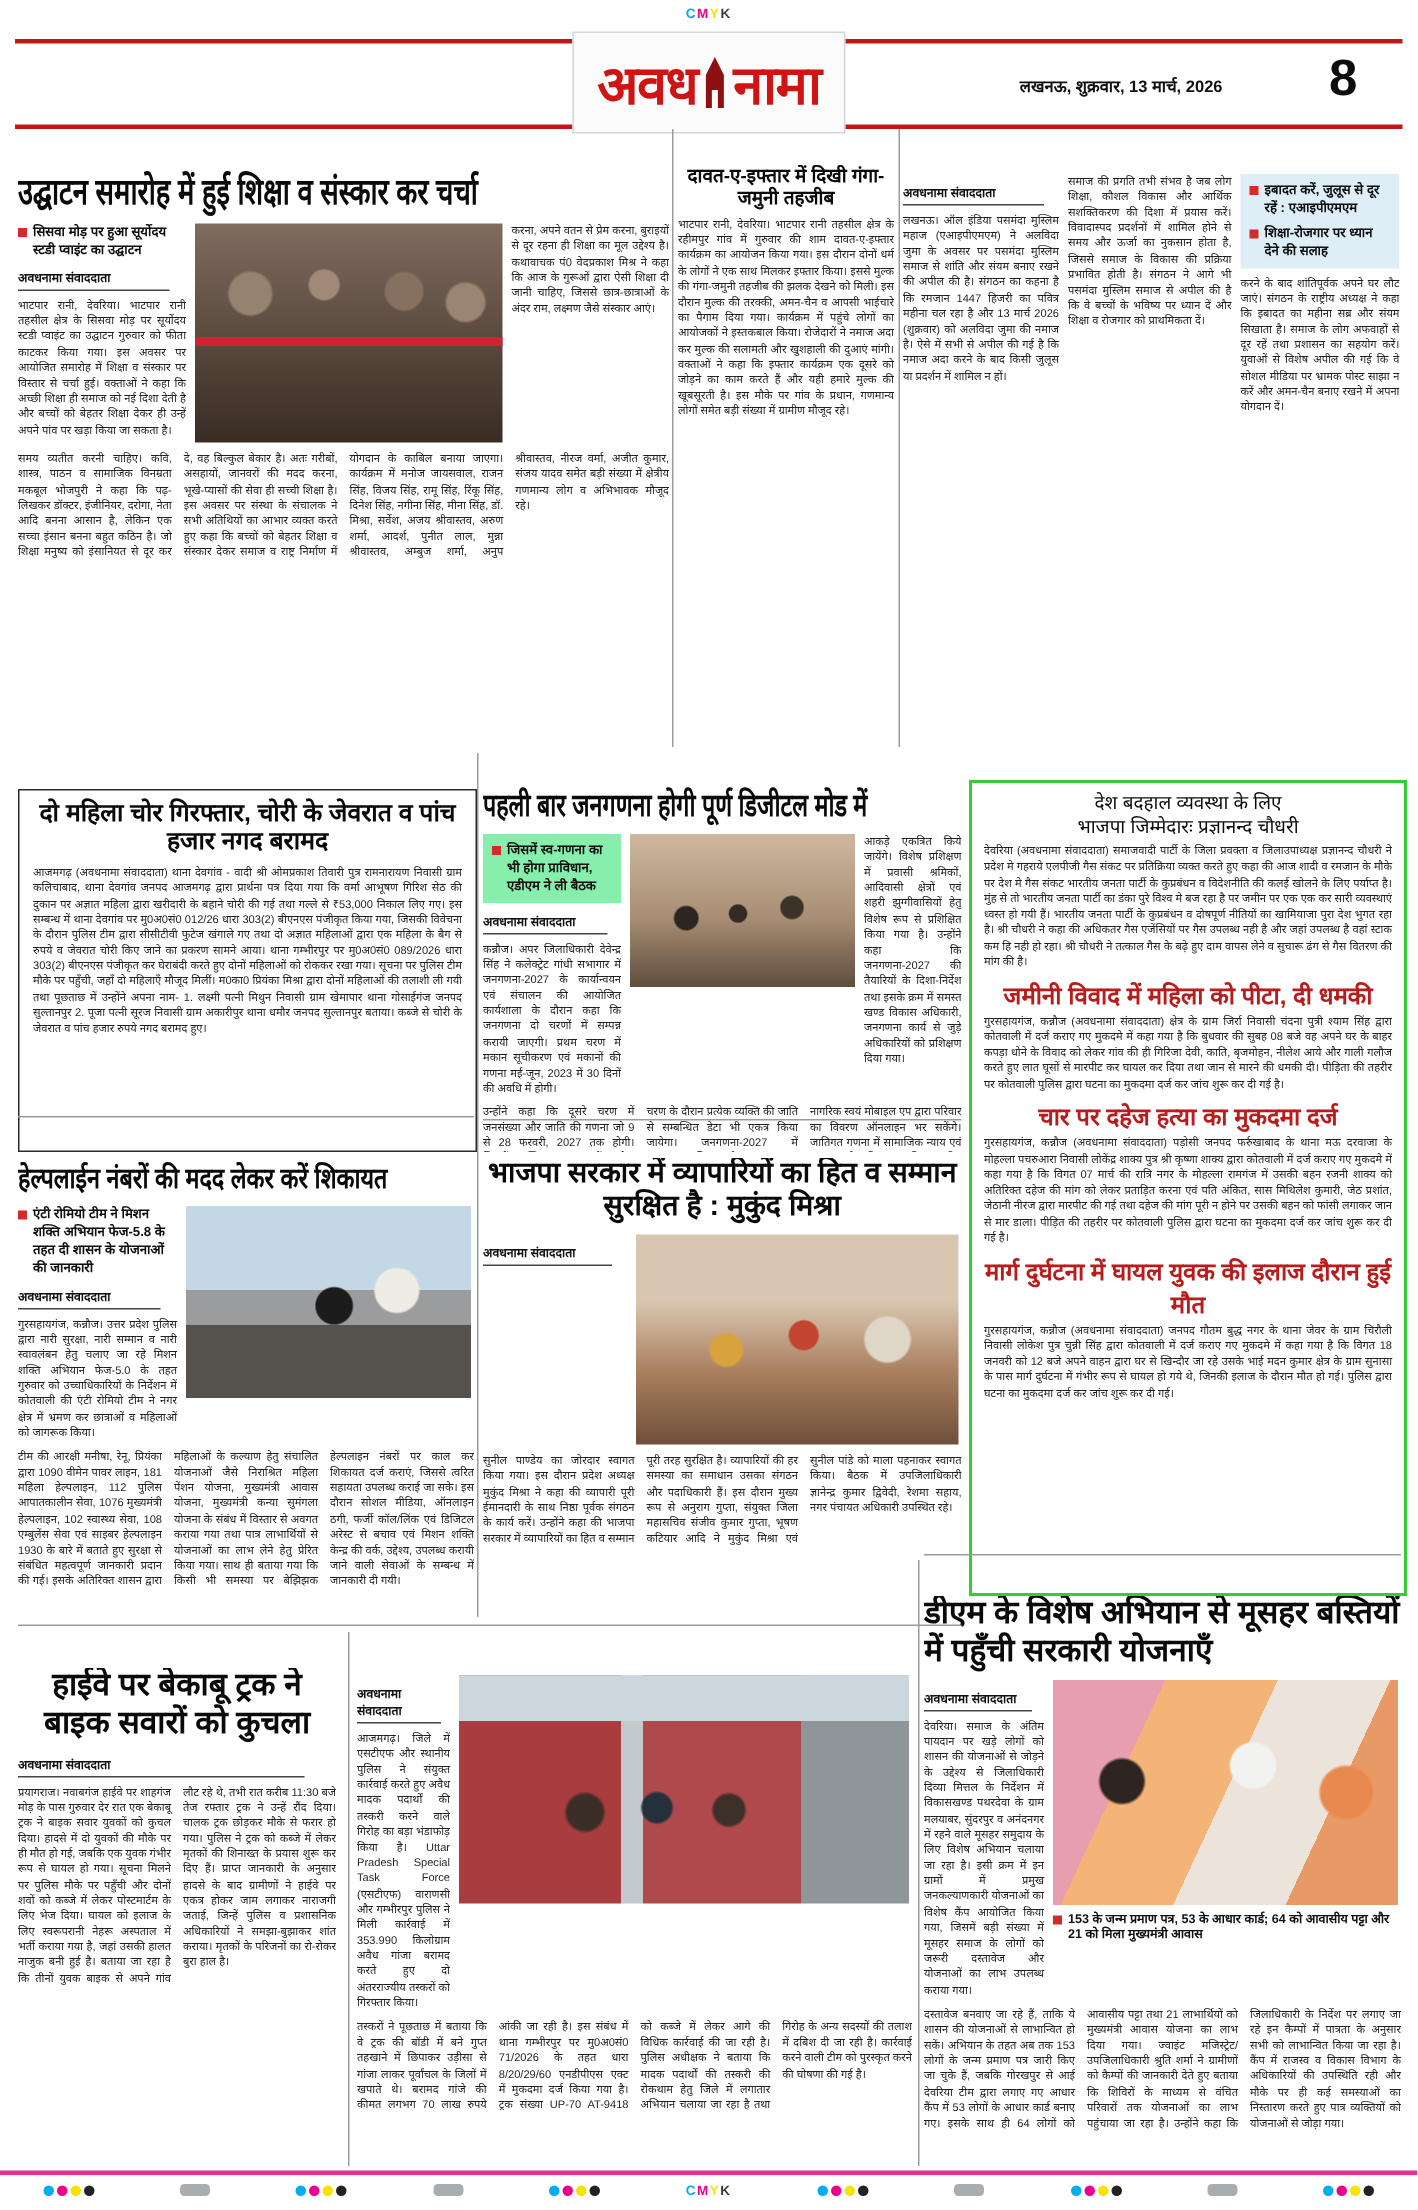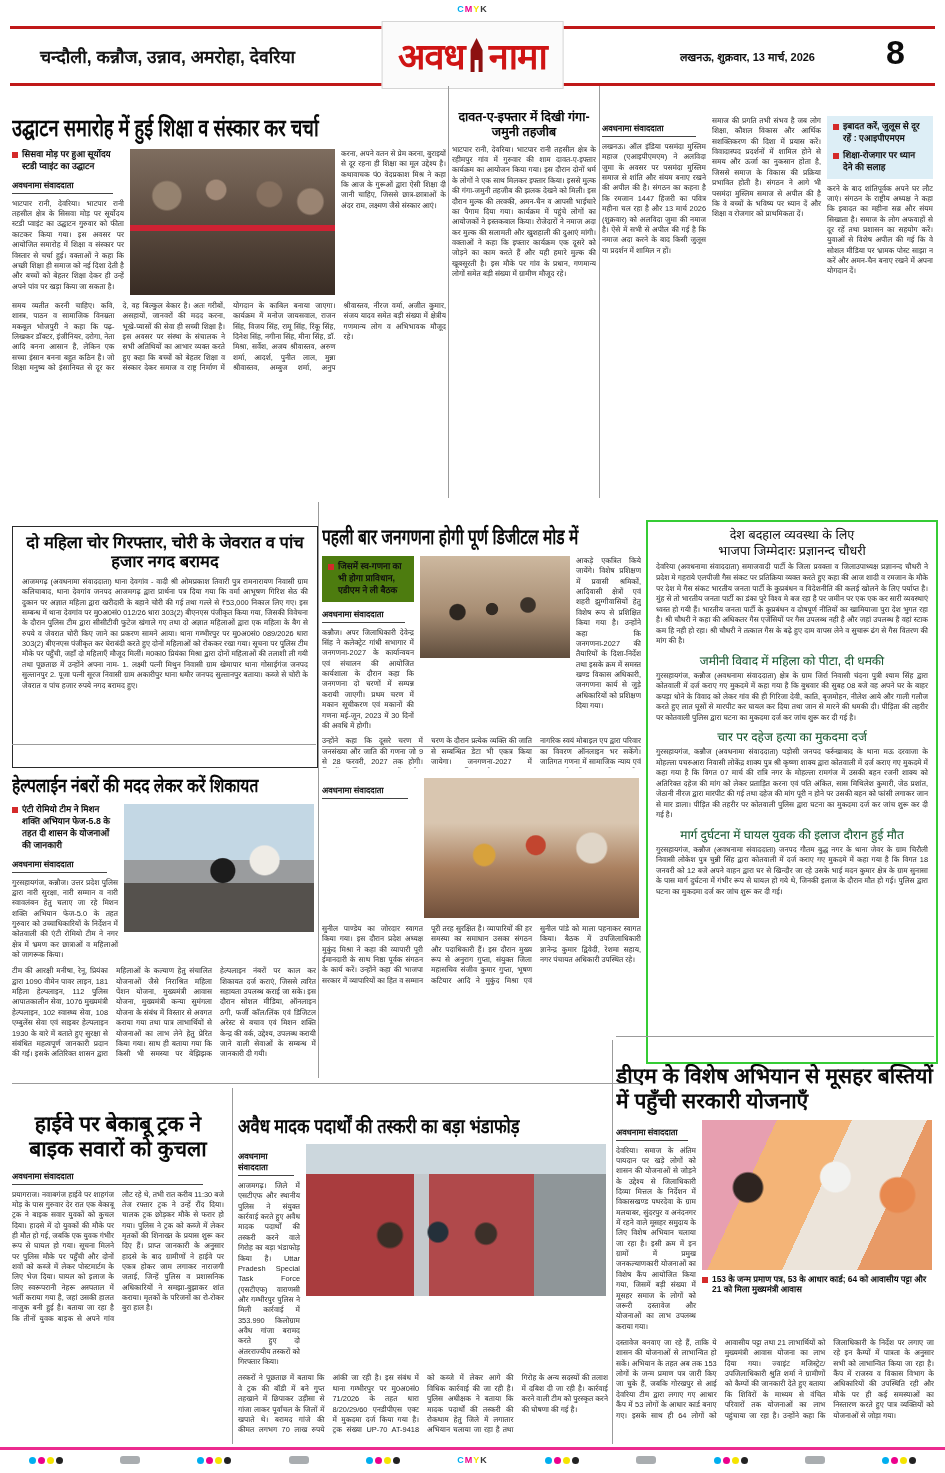--- a/index.html
+++ b/index.html
@@ -32,21 +32,21 @@
   .art{position:absolute;overflow:hidden;margin-top:24px;}
   .body-txt{font-size:7.4px;line-height:1.40;text-align:justify;color:#1f1f1f;}
   .cols2{column-count:2;column-gap:8px;}
   .cols3{column-count:3;column-gap:8px;}
   .cols4{column-count:4;column-gap:8px;}
   .byline{font-size:8.2px;font-weight:bold;color:#111;border-bottom:1px solid #444;
           padding:2px 0 3px;margin:4px 0 5px;width:90%;}
   .bullet-item{display:flex;gap:4px;font-size:8.8px;font-weight:bold;line-height:1.35;color:#101010;}
   .bullet-sq{width:6px;height:6px;background:#d42a2a;flex:none;margin-top:3px;}
   .hibox{background:#ddeef6;padding:5px 6px;display:flex;flex-direction:column;gap:5px;}
-  .graybox{background:#4d7c0f;padding:5px 6px;}
+  .graybox{background:#86efac;padding:5px 6px;}
   .h-nowrap{white-space:nowrap;overflow:visible;font-weight:bold;color:#0a0a0a;}
   .scale{display:inline-block;transform-origin:left center;}
   .h-center{font-weight:bold;color:#0a0a0a;text-align:center;line-height:1.18;}
   .vline{position:absolute;width:1px;background:#9b9b9b;}
   .hline{position:absolute;height:1px;background:#9b9b9b;}
   .photo{flex:none;}
   .caption{display:flex;gap:4px;font-size:8.4px;font-weight:bold;line-height:1.3;margin-top:4px;}
   
   #ph-udghatan{width:205px;height:146px;background:
      linear-gradient(180deg,transparent 52%,#cf2233 52%,#cf2233 56%,transparent 56%),
@@ -77,35 +77,34 @@
      linear-gradient(90deg,#a93c3e 0 36%,#c4c9cd 36% 41%,#b0494b 41% 76%,#8f9699 76%);}
   #ph-dm{width:230px;height:150px;background:
      radial-gradient(circle at 20% 45%,#2e2420 0 7%,transparent 8%),
      radial-gradient(circle at 58% 38%,#f2f2f0 0 9%,transparent 10%),
      radial-gradient(circle at 85% 50%,#e8894f 0 8%,transparent 9%),
      linear-gradient(115deg,#e79fb0 0 25%,#f4b477 25% 50%,#ece4da 50% 75%,#e89a66 75%);}
   
   #a4{border:1px solid #2a2a2a;padding:6px 9px;}
   #gbox{border:2px solid #35cc35;padding:6px 8px;}
   .g-head{font-size:12.6px;font-weight:normal;text-align:center;line-height:1.25;color:#0a0a0a;}
-  .g-sub{font-size:12px;font-weight:normal;text-align:center;margin:5px 0 2px;color:#14532d;}
+  .g-sub{font-size:16px;font-weight:bold;text-align:center;margin:5px 0 2px;color:#b91c1c;}
   .g-body{font-size:7.4px;line-height:1.42;text-align:justify;color:#1f1f1f;}
   .row{display:flex;gap:6px;}
 </style>
 </head>
 <body>
 
 <div id="page">
 
   <div id="top-cmyk" class="cmyk-label">
     <span class="c">C</span><span class="m">M</span><span class="y">Y</span><span class="k">K</span>
   </div>
 
   <div id="masthead">
-    <div class="cities">चन्दौली, कन्नौज, उन्नाव, अमरोहा, देवरिया</div>
     <div class="logo">
       <span class="logo-text">अवध</span>
       <span class="logo-building">
         <svg viewBox="0 0 20 34" width="20" height="34">
             <rect x="4" y="12" width="12" height="22" fill="#8d1111"></rect>
             <polygon points="10,0 16,12 4,12" fill="#8d1111"></polygon>
             <rect x="8" y="22" width="4" height="12" fill="#fff"></rect>
           </svg>
       </span>
       <span class="logo-text">नामा</span>
@@ -209,20 +208,21 @@
         </div>
         <div class="byline">अवधनामा संवाददाता</div>
         <div class="body-txt">गुरसहायगंज, कन्नौज। उत्तर प्रदेश पुलिस द्वारा नारी सुरक्षा, नारी सम्मान व नारी स्वावलंबन हेतु चलाए जा रहे मिशन शक्ति अभियान फेज-5.0 के तहत गुरुवार को उच्चाधिकारियों के निर्देशन में कोतवाली की एंटी रोमियो टीम ने नगर क्षेत्र में भ्रमण कर छात्राओं व महिलाओं को जागरूक किया।</div>
       </div>
       <div class="photo" id="ph-helpline"></div>
     </div>
     <div class="body-txt cols3" style="margin-top:6px;height:148px;">टीम की आरक्षी मनीषा, रेनू, प्रियंका द्वारा 1090 वीमेन पावर लाइन, 181 महिला हेल्पलाइन, 112 पुलिस आपातकालीन सेवा, 1076 मुख्यमंत्री हेल्पलाइन, 102 स्वास्थ्य सेवा, 108 एम्बुलेंस सेवा एवं साइबर हेल्पलाइन 1930 के बारे में बताते हुए सुरक्षा से संबंधित महत्वपूर्ण जानकारी प्रदान की गई। इसके अतिरिक्त शासन द्वारा महिलाओं के कल्याण हेतु संचालित योजनाओं जैसे निराश्रित महिला पेंशन योजना, मुख्यमंत्री आवास योजना, मुख्यमंत्री कन्या सुमंगला योजना के संबंध में विस्तार से अवगत कराया गया तथा पात्र लाभार्थियों से योजनाओं का लाभ लेने हेतु प्रेरित किया गया। साथ ही बताया गया कि किसी भी समस्या पर बेझिझक हेल्पलाइन नंबरों पर काल कर शिकायत दर्ज कराएं, जिससे त्वरित सहायता उपलब्ध कराई जा सके। इस दौरान सोशल मीडिया, ऑनलाइन ठगी, फर्जी कॉल/लिंक एवं डिजिटल अरेस्ट से बचाव एवं मिशन शक्ति केन्द्र की वर्क, उद्देश्य, उपलब्ध करायी जाने वाली सेवाओं के सम्बन्ध में जानकारी दी गयी।</div>
   </div>
 
   <div class="art" id="a7" style="left:322px;top:748px;width:319px;height:330px;">
+    <div class="h-center" style="font-size:19px;">भाजपा सरकार में व्यापारियों का हित व सम्मान सुरक्षित है : मुकुंद मिश्रा</div>
     <div class="row" style="margin-top:6px;">
       <div style="width:96px;flex:none;">
         <div class="byline">अवधनामा संवाददाता</div>
       </div>
       <div class="photo" id="ph-vyapari"></div>
     </div>
     <div class="body-txt cols3" style="margin-top:6px;height:128px;">सुनील पाण्डेय का जोरदार स्वागत किया गया। इस दौरान प्रदेश अध्यक्ष मुकुंद मिश्रा ने कहा की व्यापारी पूरी ईमानदारी के साथ निष्ठा पूर्वक संगठन के कार्य करें। उन्होंने कहा की भाजपा सरकार में व्यापारियों का हित व सम्मान पूरी तरह सुरक्षित है। व्यापारियों की हर समस्या का समाधान उसका संगठन और पदाधिकारी हैं। इस दौरान मुख्य रूप से अनुराग गुप्ता, संयुक्त जिला महासचिव संजीव कुमार गुप्ता, भूषण कटियार आदि ने मुकुंद मिश्रा एवं सुनील पांडे को माला पहनाकर स्वागत किया। बैठक में उपजिलाधिकारी ज्ञानेन्द्र कुमार द्विवेदी, रेशमा सहाय, नगर पंचायत अधिकारी उपस्थित रहे।</div>
   </div>
 
   <div class="art" id="a8" style="left:616px;top:1040px;width:318px;height:404px;">
@@ -243,21 +243,20 @@
     <div class="body-txt cols3" style="margin-top:6px;height:150px;">दस्तावेज बनवाए जा रहे हैं, ताकि ये शासन की योजनाओं से लाभान्वित हो सकें। अभियान के तहत अब तक 153 लोगों के जन्म प्रमाण पत्र जारी किए जा चुके हैं, जबकि गोरखपुर से आई देवरिया टीम द्वारा लगाए गए आधार कैंप में 53 लोगों के आधार कार्ड बनाए गए। इसके साथ ही 64 लोगों को आवासीय पट्टा तथा 21 लाभार्थियों को मुख्यमंत्री आवास योजना का लाभ दिया गया। ज्वाइंट मजिस्ट्रेट/उपजिलाधिकारी श्रुति शर्मा ने ग्रामीणों को कैम्पों की जानकारी देते हुए बताया कि शिविरों के माध्यम से वंचित परिवारों तक योजनाओं का लाभ पहुंचाया जा रहा है। उन्होंने कहा कि जिलाधिकारी के निर्देश पर लगाए जा रहे इन कैम्पों में पात्रता के अनुसार सभी को लाभान्वित किया जा रहा है। कैंप में राजस्व व विकास विभाग के अधिकारियों की उपस्थिति रही और मौके पर ही कई समस्याओं का निस्तारण करते हुए पात्र व्यक्तियों को योजनाओं से जोड़ा गया।</div>
   </div>
 
   <div class="art" id="a9" style="left:12px;top:1088px;width:212px;height:356px;">
     <div class="h-center" style="font-size:21px;">हाईवे पर बेकाबू ट्रक ने बाइक सवारों को कुचला</div>
     <div class="byline" style="margin-top:6px;">अवधनामा संवाददाता</div>
     <div class="body-txt cols2" style="height:270px;">प्रयागराज। नवाबगंज हाईवे पर शाहगंज मोड़ के पास गुरुवार देर रात एक बेकाबू ट्रक ने बाइक सवार युवकों को कुचल दिया। हादसे में दो युवकों की मौके पर ही मौत हो गई, जबकि एक युवक गंभीर रूप से घायल हो गया। सूचना मिलने पर पुलिस मौके पर पहुँची और दोनों शवों को कब्जे में लेकर पोस्टमार्टम के लिए भेज दिया। घायल को इलाज के लिए स्वरूपरानी नेहरू अस्पताल में भर्ती कराया गया है, जहां उसकी हालत नाजुक बनी हुई है। बताया जा रहा है कि तीनों युवक बाइक से अपने गांव लौट रहे थे, तभी रात करीब 11:30 बजे तेज रफ्तार ट्रक ने उन्हें रौंद दिया। चालक ट्रक छोड़कर मौके से फरार हो गया। पुलिस ने ट्रक को कब्जे में लेकर मृतकों की शिनाख्त के प्रयास शुरू कर दिए हैं। प्राप्त जानकारी के अनुसार हादसे के बाद ग्रामीणों ने हाईवे पर एकत्र होकर जाम लगाकर नाराजगी जताई, जिन्हें पुलिस व प्रशासनिक अधिकारियों ने समझा-बुझाकर शांत कराया। मृतकों के परिजनों का रो-रोकर बुरा हाल है।</div>
   </div>
 
   <div class="art" id="a10" style="left:238px;top:1088px;width:370px;height:356px;">
-    <div class="h-nowrap" style="font-size:20px;"><span class="scale" style="transform:scaleX(0.82);">अवैध मादक पदार्थों की तस्करी का बड़ा भंडाफोड़</span></div>
     <div class="row" style="margin-top:5px;">
       <div style="width:62px;flex:none;">
         <div class="byline">अवधनामा संवाददाता</div>
         <div class="body-txt">आजमगढ़। जिले में एसटीएफ और स्थानीय पुलिस ने संयुक्त कार्रवाई करते हुए अवैध मादक पदार्थों की तस्करी करने वाले गिरोह का बड़ा भंडाफोड़ किया है। Uttar Pradesh Special Task Force (एसटीएफ) वाराणसी और गम्भीरपुर पुलिस ने मिली कार्रवाई में 353.990 किलोग्राम अवैध गांजा बरामद करते हुए दो अंतरराज्यीय तस्करों को गिरफ्तार किया।</div>
       </div>
       <div class="photo" id="ph-madak"></div>
     </div>
     <div class="body-txt cols4" style="margin-top:6px;height:140px;">तस्करों ने पूछताछ में बताया कि वे ट्रक की बॉडी में बने गुप्त तहखाने में छिपाकर उड़ीसा से गांजा लाकर पूर्वांचल के जिलों में खपाते थे। बरामद गांजे की कीमत लगभग 70 लाख रुपये आंकी जा रही है। इस संबंध में थाना गम्भीरपुर पर मु0अ0सं0 71/2026 के तहत धारा 8/20/29/60 एनडीपीएस एक्ट में मुकदमा दर्ज किया गया है। ट्रक संख्या UP-70 AT-9418 को कब्जे में लेकर आगे की विधिक कार्रवाई की जा रही है। पुलिस अधीक्षक ने बताया कि मादक पदार्थों की तस्करी की रोकथाम हेतु जिले में लगातार अभियान चलाया जा रहा है तथा गिरोह के अन्य सदस्यों की तलाश में दबिश दी जा रही है। कार्रवाई करने वाली टीम को पुरस्कृत करने की घोषणा की गई है।</div>
   </div>
 

